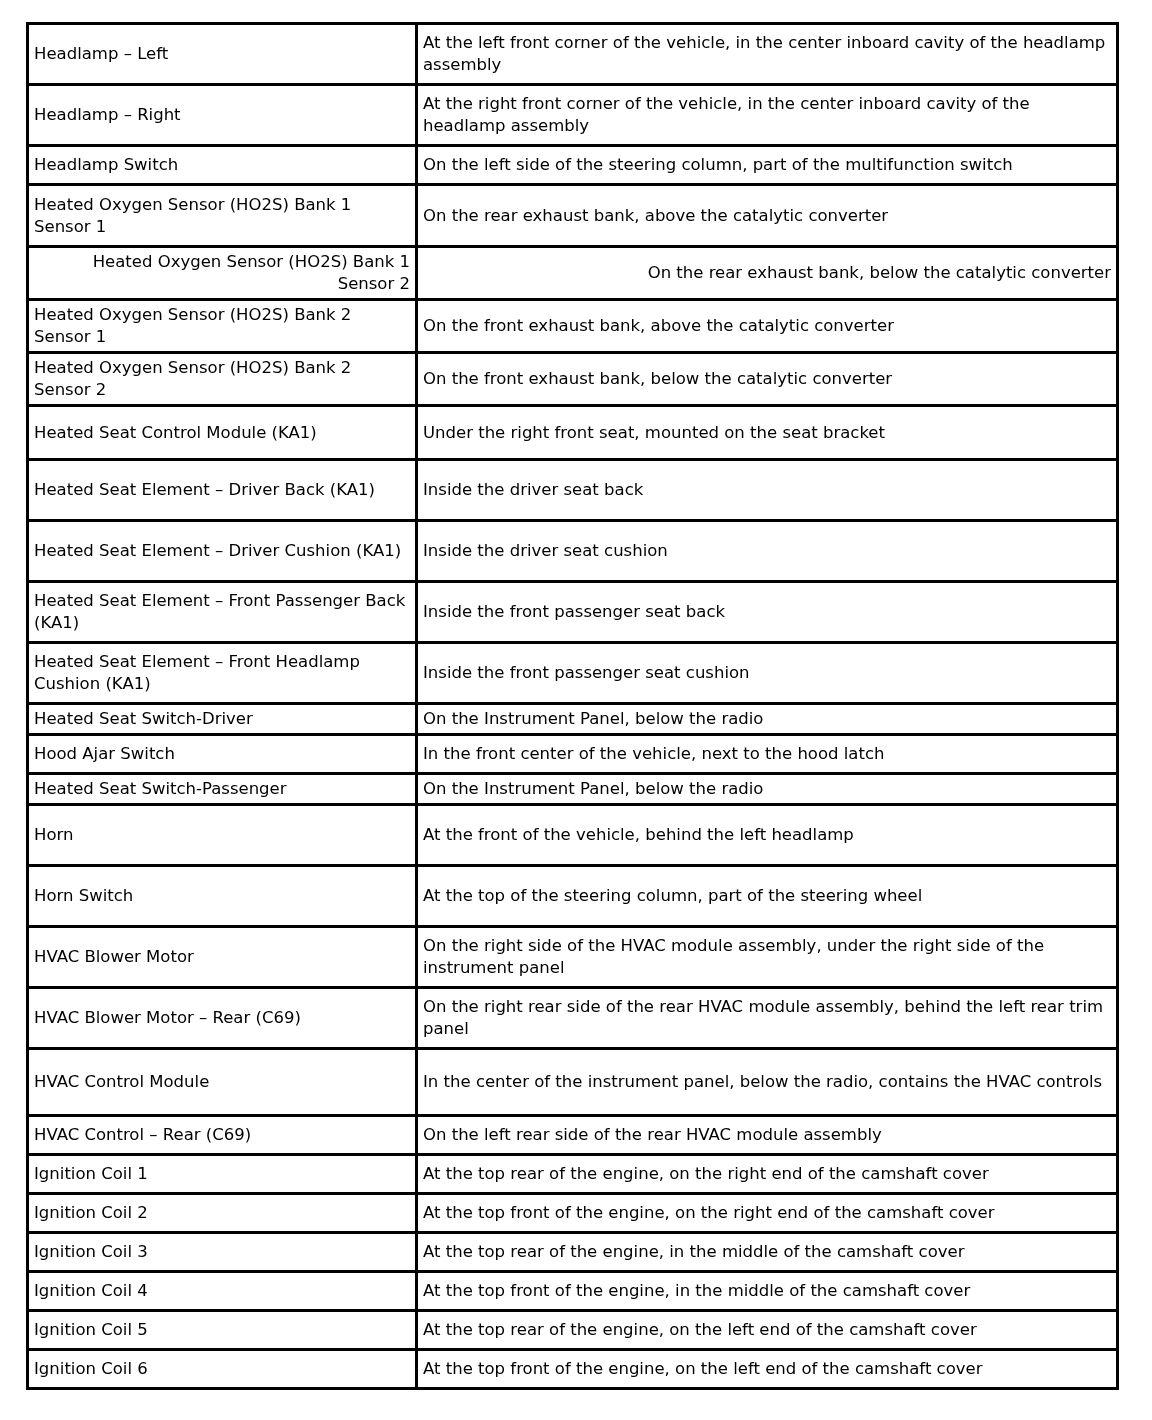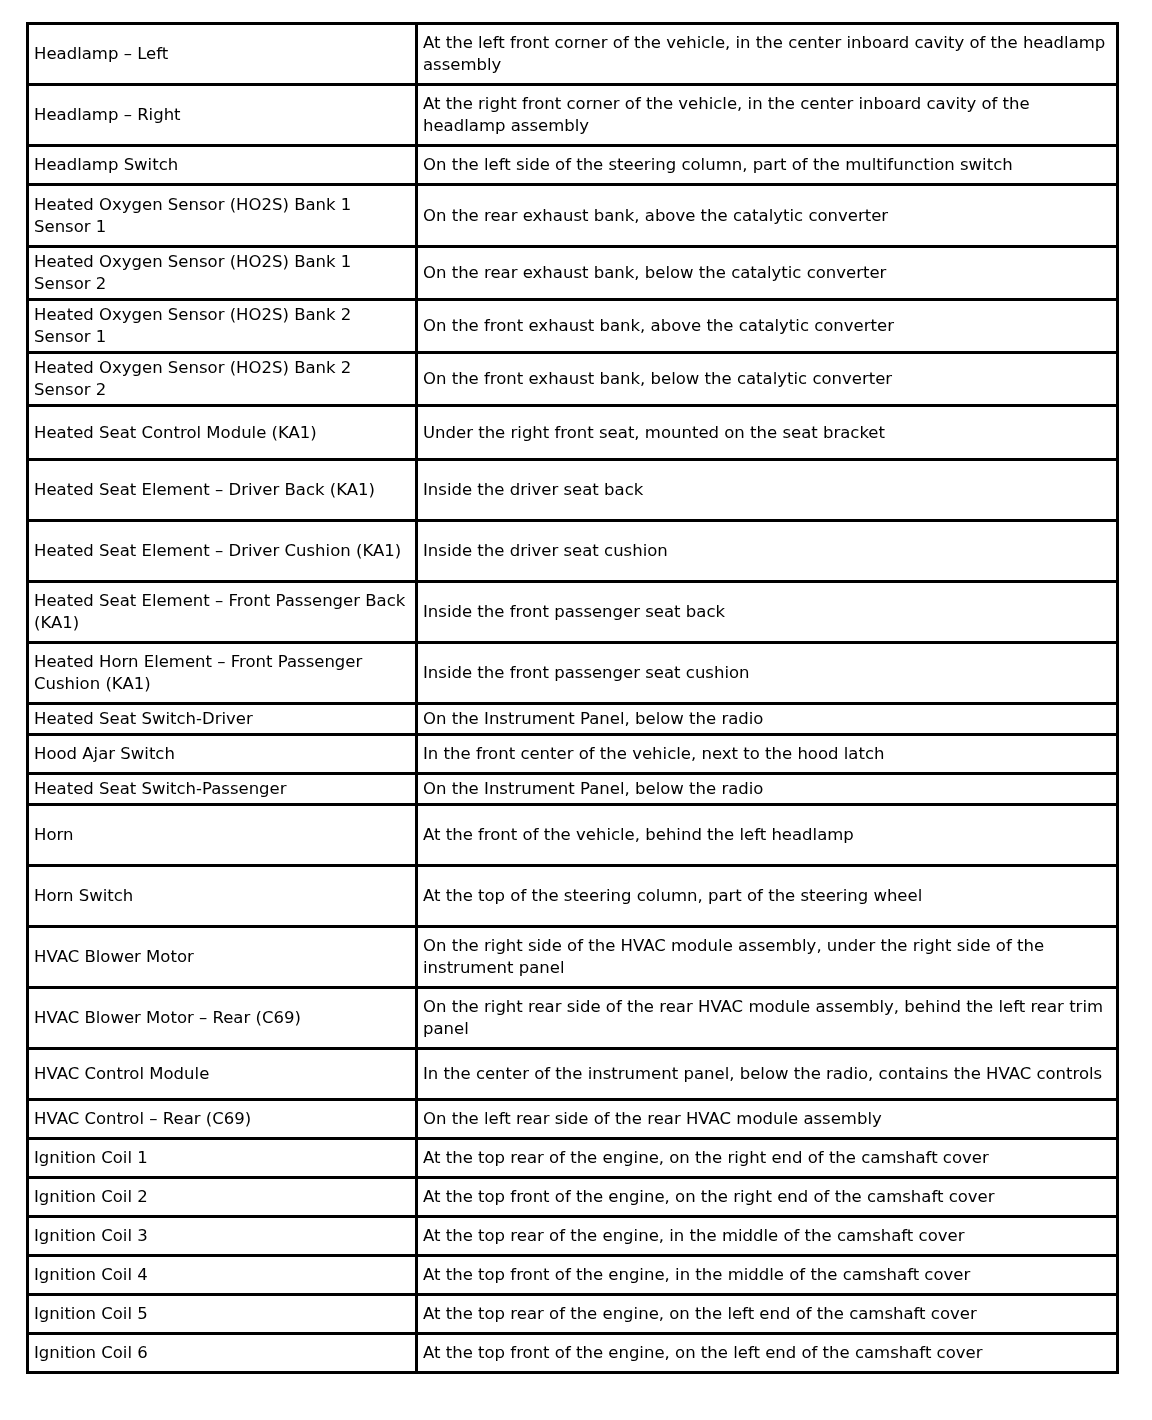--- a/index.html
+++ b/index.html
@@ -44,21 +44,21 @@
         <td>At the right front corner of the vehicle, in the center inboard cavity of the headlamp assembly</td>
       </tr>
       <tr style="height: 39px;">
         <td>Headlamp Switch</td>
         <td>On the left side of the steering column, part of the multifunction switch</td>
       </tr>
       <tr style="height: 62px;">
         <td>Heated Oxygen Sensor (HO2S) Bank 1 Sensor 1</td>
         <td>On the rear exhaust bank, above the catalytic converter</td>
       </tr>
-      <tr style="height: 53px;">
+      <tr style="height: 53px; text-align: right;">
         <td>Heated Oxygen Sensor (HO2S) Bank 1 Sensor 2</td>
         <td>On the rear exhaust bank, below the catalytic converter</td>
       </tr>
       <tr style="height: 53px;">
         <td>Heated Oxygen Sensor (HO2S) Bank 2 Sensor 1</td>
         <td>On the front exhaust bank, above the catalytic converter</td>
       </tr>
       <tr style="height: 53px;">
         <td>Heated Oxygen Sensor (HO2S) Bank 2 Sensor 2</td>
         <td>On the front exhaust bank, below the catalytic converter</td>
@@ -73,21 +73,21 @@
       </tr>
       <tr style="height: 61px;">
         <td>Heated Seat Element – Driver Cushion (KA1)</td>
         <td>Inside the driver seat cushion</td>
       </tr>
       <tr style="height: 61px;">
         <td>Heated Seat Element – Front Passenger Back (KA1)</td>
         <td>Inside the front passenger seat back</td>
       </tr>
       <tr style="height: 61px;">
-        <td>Heated Horn Element – Front Passenger Cushion (KA1)</td>
+        <td>Heated Seat Element – Front Headlamp Cushion (KA1)</td>
         <td>Inside the front passenger seat cushion</td>
       </tr>
       <tr style="height: 31px;">
         <td>Heated Seat Switch-Driver</td>
         <td>On the Instrument Panel, below the radio</td>
       </tr>
       <tr style="height: 39px;">
         <td>Hood Ajar Switch</td>
         <td>In the front center of the vehicle, next to the hood latch</td>
       </tr>
@@ -104,21 +104,21 @@
         <td>At the top of the steering column, part of the steering wheel</td>
       </tr>
       <tr style="height: 61px;">
         <td>HVAC Blower Motor</td>
         <td>On the right side of the HVAC module assembly, under the right side of the instrument panel</td>
       </tr>
       <tr style="height: 61px;">
         <td>HVAC Blower Motor – Rear (C69)</td>
         <td>On the right rear side of the rear HVAC module assembly, behind the left rear trim panel</td>
       </tr>
-      <tr style="height: 51px;">
+      <tr style="height: 67px;">
         <td>HVAC Control Module</td>
         <td>In the center of the instrument panel, below the radio, contains the HVAC controls</td>
       </tr>
       <tr style="height: 39px;">
         <td>HVAC Control – Rear (C69)</td>
         <td>On the left rear side of the rear HVAC module assembly</td>
       </tr>
       <tr style="height: 39px;">
         <td>Ignition Coil 1</td>
         <td>At the top rear of the engine, on the right end of the camshaft cover</td>

